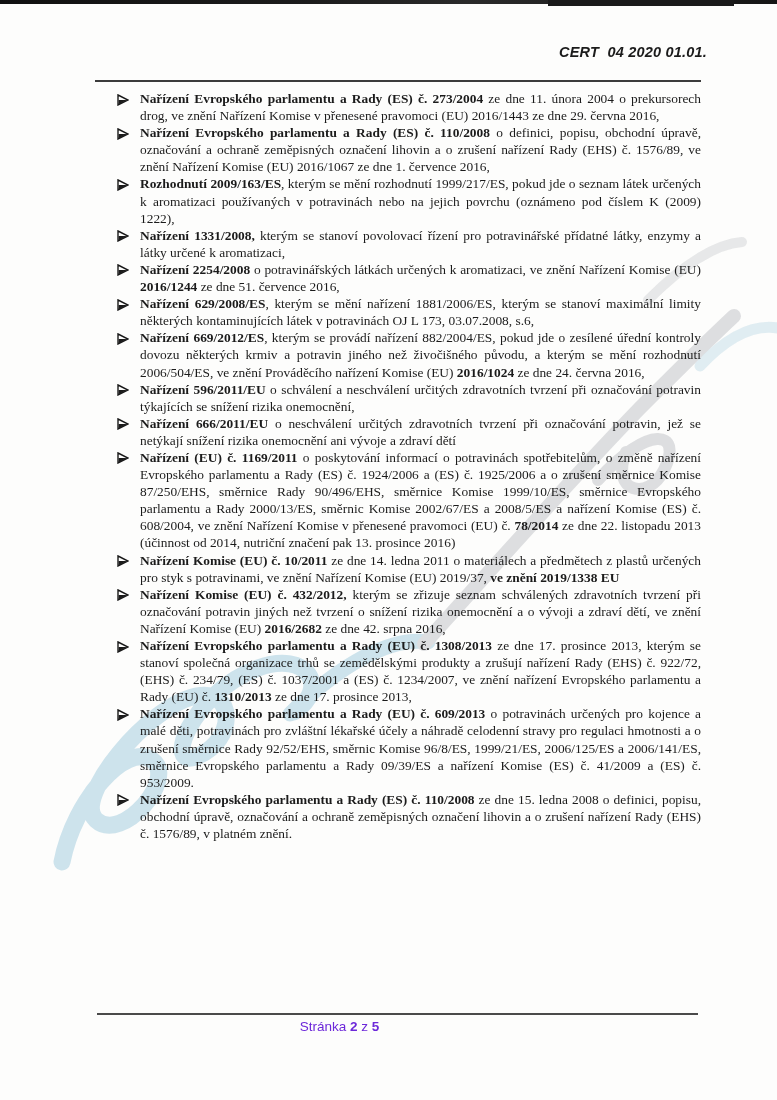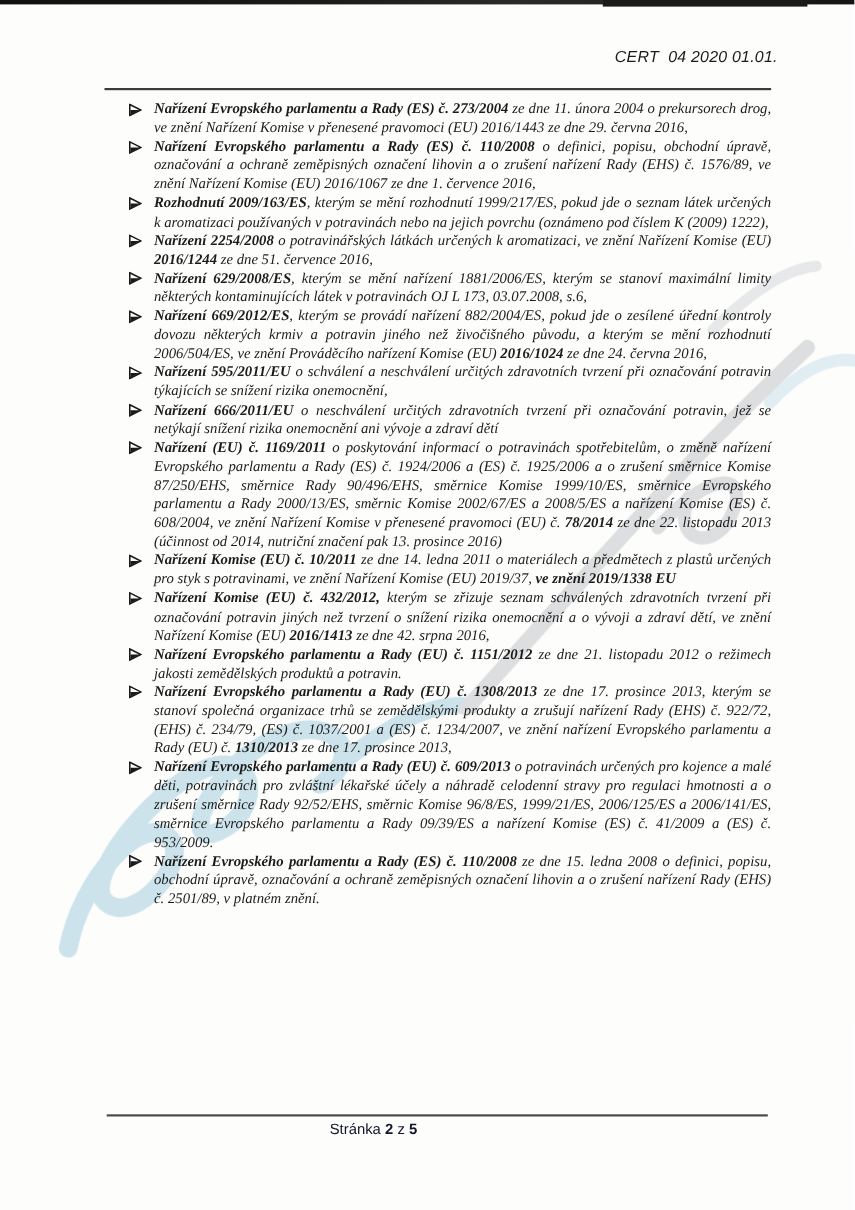--- a/index.html
+++ b/index.html
@@ -26,37 +26,37 @@
     position: absolute; top: 0; left: 0;
     width: 777px; height: 1100px;
     z-index: 0;
     pointer-events: none;
   }
   .header-code {
     position: absolute; top: 44px; right: 70px;
     z-index: 2;
     font-family: "Liberation Sans", sans-serif;
     font-style: italic;
-    font-weight: 400;
+    font-weight: 700;
     font-size: 14.5px;
     letter-spacing: 0.2px;
     white-space: pre;
   }
   .header-rule {
     position: absolute; top: 80px; left: 95px;
     width: 606px; height: 2px;
     background: #3c3c3c;
     z-index: 2;
   }
   .doc-list {
     position: absolute; top: 90px; left: 117px;
     width: 584px;
     z-index: 1;
   }
-  .item { display: flex; font-style: italic; }
+  .item { display: flex; }
   .bullet {
     flex: 0 0 23px;
     padding-top: 3.5px;
   }
   .bullet svg { display: block; }
   .item-text {
     margin: 0;
     flex: 1;
     text-align: justify;
     text-align-last: left;
@@ -69,21 +69,21 @@
     width: 601px; height: 2px;
     background: #4a4a4a;
     z-index: 2;
   }
   .page-footer {
     position: absolute; top: 1019px; left: 0;
     width: 679px;
     text-align: center;
     font-family: "Liberation Sans", sans-serif;
     font-size: 13.5px;
-    color: #0f172a;
+    color: #6d28d9;
     z-index: 2;
   }
   .page-footer b { font-weight: 700; }
 </style>
 </head>
 <body>
 
 <div class="page">
 
   <div class="scan-edge-top"></div>
@@ -127,20 +127,29 @@
   <div class="item">
     <span class="bullet">
       <svg width="12" height="12" viewBox="0 0 12 12">
         <polygon points="1,1 11,6 1,11" fill="none" stroke="#1a1a1a" stroke-width="1.4" stroke-linejoin="miter"></polygon>
         <polygon points="1.6,6 10,6 1.6,10.4" fill="#1a1a1a"></polygon>
       </svg>
     </span>
     <p class="item-text"><b>Rozhodnutí 2009/163/ES</b><span>, kterým se mění rozhodnutí 1999/217/ES, pokud jde o seznam látek určených k aromatizaci používaných v potravinách nebo na jejich povrchu (oznámeno pod číslem K (2009) 1222),</span></p>
   </div>
 
+  <div class="item">
+    <span class="bullet">
+      <svg width="12" height="12" viewBox="0 0 12 12">
+        <polygon points="1,1 11,6 1,11" fill="none" stroke="#1a1a1a" stroke-width="1.4" stroke-linejoin="miter"></polygon>
+        <polygon points="1.6,6 10,6 1.6,10.4" fill="#1a1a1a"></polygon>
+      </svg>
+    </span>
+    <p class="item-text"><b>Nařízení 1331/2008,</b><span> kterým se stanoví povolovací řízení pro potravinářské přídatné látky, enzymy a látky určené k aromatizaci,</span></p>
+  </div>
 
 
 
   <div class="item">
     <span class="bullet">
       <svg width="12" height="12" viewBox="0 0 12 12">
         <polygon points="1,1 11,6 1,11" fill="none" stroke="#1a1a1a" stroke-width="1.4" stroke-linejoin="miter"></polygon>
         <polygon points="1.6,6 10,6 1.6,10.4" fill="#1a1a1a"></polygon>
       </svg>
     </span>
@@ -167,21 +176,21 @@
     <p class="item-text"><b>Nařízení 669/2012/ES</b><span>, kterým se provádí nařízení 882/2004/ES, pokud jde o zesílené úřední kontroly dovozu některých krmiv a potravin jiného než živočišného původu, a kterým se mění rozhodnutí 2006/504/ES, ve znění Prováděcího nařízení Komise (EU) </span><b>2016/1024</b><span> ze dne 24. června 2016,</span></p>
   </div>
 
   <div class="item">
     <span class="bullet">
       <svg width="12" height="12" viewBox="0 0 12 12">
         <polygon points="1,1 11,6 1,11" fill="none" stroke="#1a1a1a" stroke-width="1.4" stroke-linejoin="miter"></polygon>
         <polygon points="1.6,6 10,6 1.6,10.4" fill="#1a1a1a"></polygon>
       </svg>
     </span>
-    <p class="item-text"><b>Nařízení 595/2011/EU</b><span> o schválení a neschválení určitých zdravotních tvrzení při označování potravin týkajících se snížení rizika onemocnění,</span></p>
+    <p class="item-text"><b>Nařízení 596/2011/EU</b><span> o schválení a neschválení určitých zdravotních tvrzení při označování potravin týkajících se snížení rizika onemocnění,</span></p>
   </div>
 
   <div class="item">
     <span class="bullet">
       <svg width="12" height="12" viewBox="0 0 12 12">
         <polygon points="1,1 11,6 1,11" fill="none" stroke="#1a1a1a" stroke-width="1.4" stroke-linejoin="miter"></polygon>
         <polygon points="1.6,6 10,6 1.6,10.4" fill="#1a1a1a"></polygon>
       </svg>
     </span>
     <p class="item-text"><b>Nařízení 666/2011/EU</b><span> o neschválení určitých zdravotních tvrzení při označování potravin, jež se netýkají snížení rizika onemocnění ani vývoje a zdraví dětí</span></p>
@@ -207,32 +216,23 @@
     <p class="item-text"><b>Nařízení Komise (EU) č. 10/2011</b><span> ze dne 14. ledna 2011 o materiálech a předmětech z plastů určených pro styk s potravinami, ve znění Nařízení Komise (EU) 2019/37, </span><b>ve znění 2019/1338 EU</b></p>
   </div>
 
   <div class="item">
     <span class="bullet">
       <svg width="12" height="12" viewBox="0 0 12 12">
         <polygon points="1,1 11,6 1,11" fill="none" stroke="#1a1a1a" stroke-width="1.4" stroke-linejoin="miter"></polygon>
         <polygon points="1.6,6 10,6 1.6,10.4" fill="#1a1a1a"></polygon>
       </svg>
     </span>
-    <p class="item-text"><b>Nařízení Komise (EU) č. 432/2012,</b><span> kterým se zřizuje seznam schválených zdravotních tvrzení při označování potravin jiných než tvrzení o snížení rizika onemocnění a o vývoji a zdraví dětí, ve znění Nařízení Komise (EU) </span><b>2016/1413</b><span> ze dne 42. srpna 2016,</span></p>
-  </div>
-
-  <div class="item">
-    <span class="bullet">
-      <svg width="12" height="12" viewBox="0 0 12 12">
-        <polygon points="1,1 11,6 1,11" fill="none" stroke="#1a1a1a" stroke-width="1.4" stroke-linejoin="miter"></polygon>
-        <polygon points="1.6,6 10,6 1.6,10.4" fill="#1a1a1a"></polygon>
-      </svg>
-    </span>
-    <p class="item-text"><b>Nařízení Evropského parlamentu a Rady (EU) č. 1151/2012</b><span> ze dne 21. listopadu 2012 o režimech jakosti zemědělských produktů a potravin.</span></p>
-  </div>
+    <p class="item-text"><b>Nařízení Komise (EU) č. 432/2012,</b><span> kterým se zřizuje seznam schválených zdravotních tvrzení při označování potravin jiných než tvrzení o snížení rizika onemocnění a o vývoji a zdraví dětí, ve znění Nařízení Komise (EU) </span><b>2016/2682</b><span> ze dne 42. srpna 2016,</span></p>
+  </div>
+
 
   <div class="item">
     <span class="bullet">
       <svg width="12" height="12" viewBox="0 0 12 12">
         <polygon points="1,1 11,6 1,11" fill="none" stroke="#1a1a1a" stroke-width="1.4" stroke-linejoin="miter"></polygon>
         <polygon points="1.6,6 10,6 1.6,10.4" fill="#1a1a1a"></polygon>
       </svg>
     </span>
     <p class="item-text"><b>Nařízení Evropského parlamentu a Rady (EU) č. 1308/2013</b><span> ze dne 17. prosince 2013, kterým se stanoví společná organizace trhů se zemědělskými produkty a zrušují nařízení Rady (EHS) č. 922/72, (EHS) č. 234/79, (ES) č. 1037/2001 a (ES) č. 1234/2007, ve znění nařízení Evropského parlamentu a Rady (EU) č. </span><b>1310/2013</b><span> ze dne 17. prosince 2013,</span></p>
   </div>
@@ -247,21 +247,21 @@
     <p class="item-text"><b>Nařízení Evropského parlamentu a Rady (EU) č. 609/2013</b><span> o potravinách určených pro kojence a malé děti, potravinách pro zvláštní lékařské účely a náhradě celodenní stravy pro regulaci hmotnosti a o zrušení směrnice Rady 92/52/EHS, směrnic Komise 96/8/ES, 1999/21/ES, 2006/125/ES a 2006/141/ES, směrnice Evropského parlamentu a Rady 09/39/ES a nařízení Komise (ES) č. 41/2009 a (ES) č. 953/2009.</span></p>
   </div>
 
   <div class="item">
     <span class="bullet">
       <svg width="12" height="12" viewBox="0 0 12 12">
         <polygon points="1,1 11,6 1,11" fill="none" stroke="#1a1a1a" stroke-width="1.4" stroke-linejoin="miter"></polygon>
         <polygon points="1.6,6 10,6 1.6,10.4" fill="#1a1a1a"></polygon>
       </svg>
     </span>
-    <p class="item-text"><b>Nařízení Evropského parlamentu a Rady (ES) č. 110/2008</b><span> ze dne 15. ledna 2008 o definici, popisu, obchodní úpravě, označování a ochraně zeměpisných označení lihovin a o zrušení nařízení Rady (EHS) č. 2501/89, v platném znění.</span></p>
+    <p class="item-text"><b>Nařízení Evropského parlamentu a Rady (ES) č. 110/2008</b><span> ze dne 15. ledna 2008 o definici, popisu, obchodní úpravě, označování a ochraně zeměpisných označení lihovin a o zrušení nařízení Rady (EHS) č. 1576/89, v platném znění.</span></p>
   </div>
 </div>
 
   <div class="footer-rule"></div>
   <div class="page-footer">
     <span>Stránka</span>&nbsp;<b>2</b>&nbsp;<span>z</span>&nbsp;<b>5</b>
   </div>
 
 </div>
 

